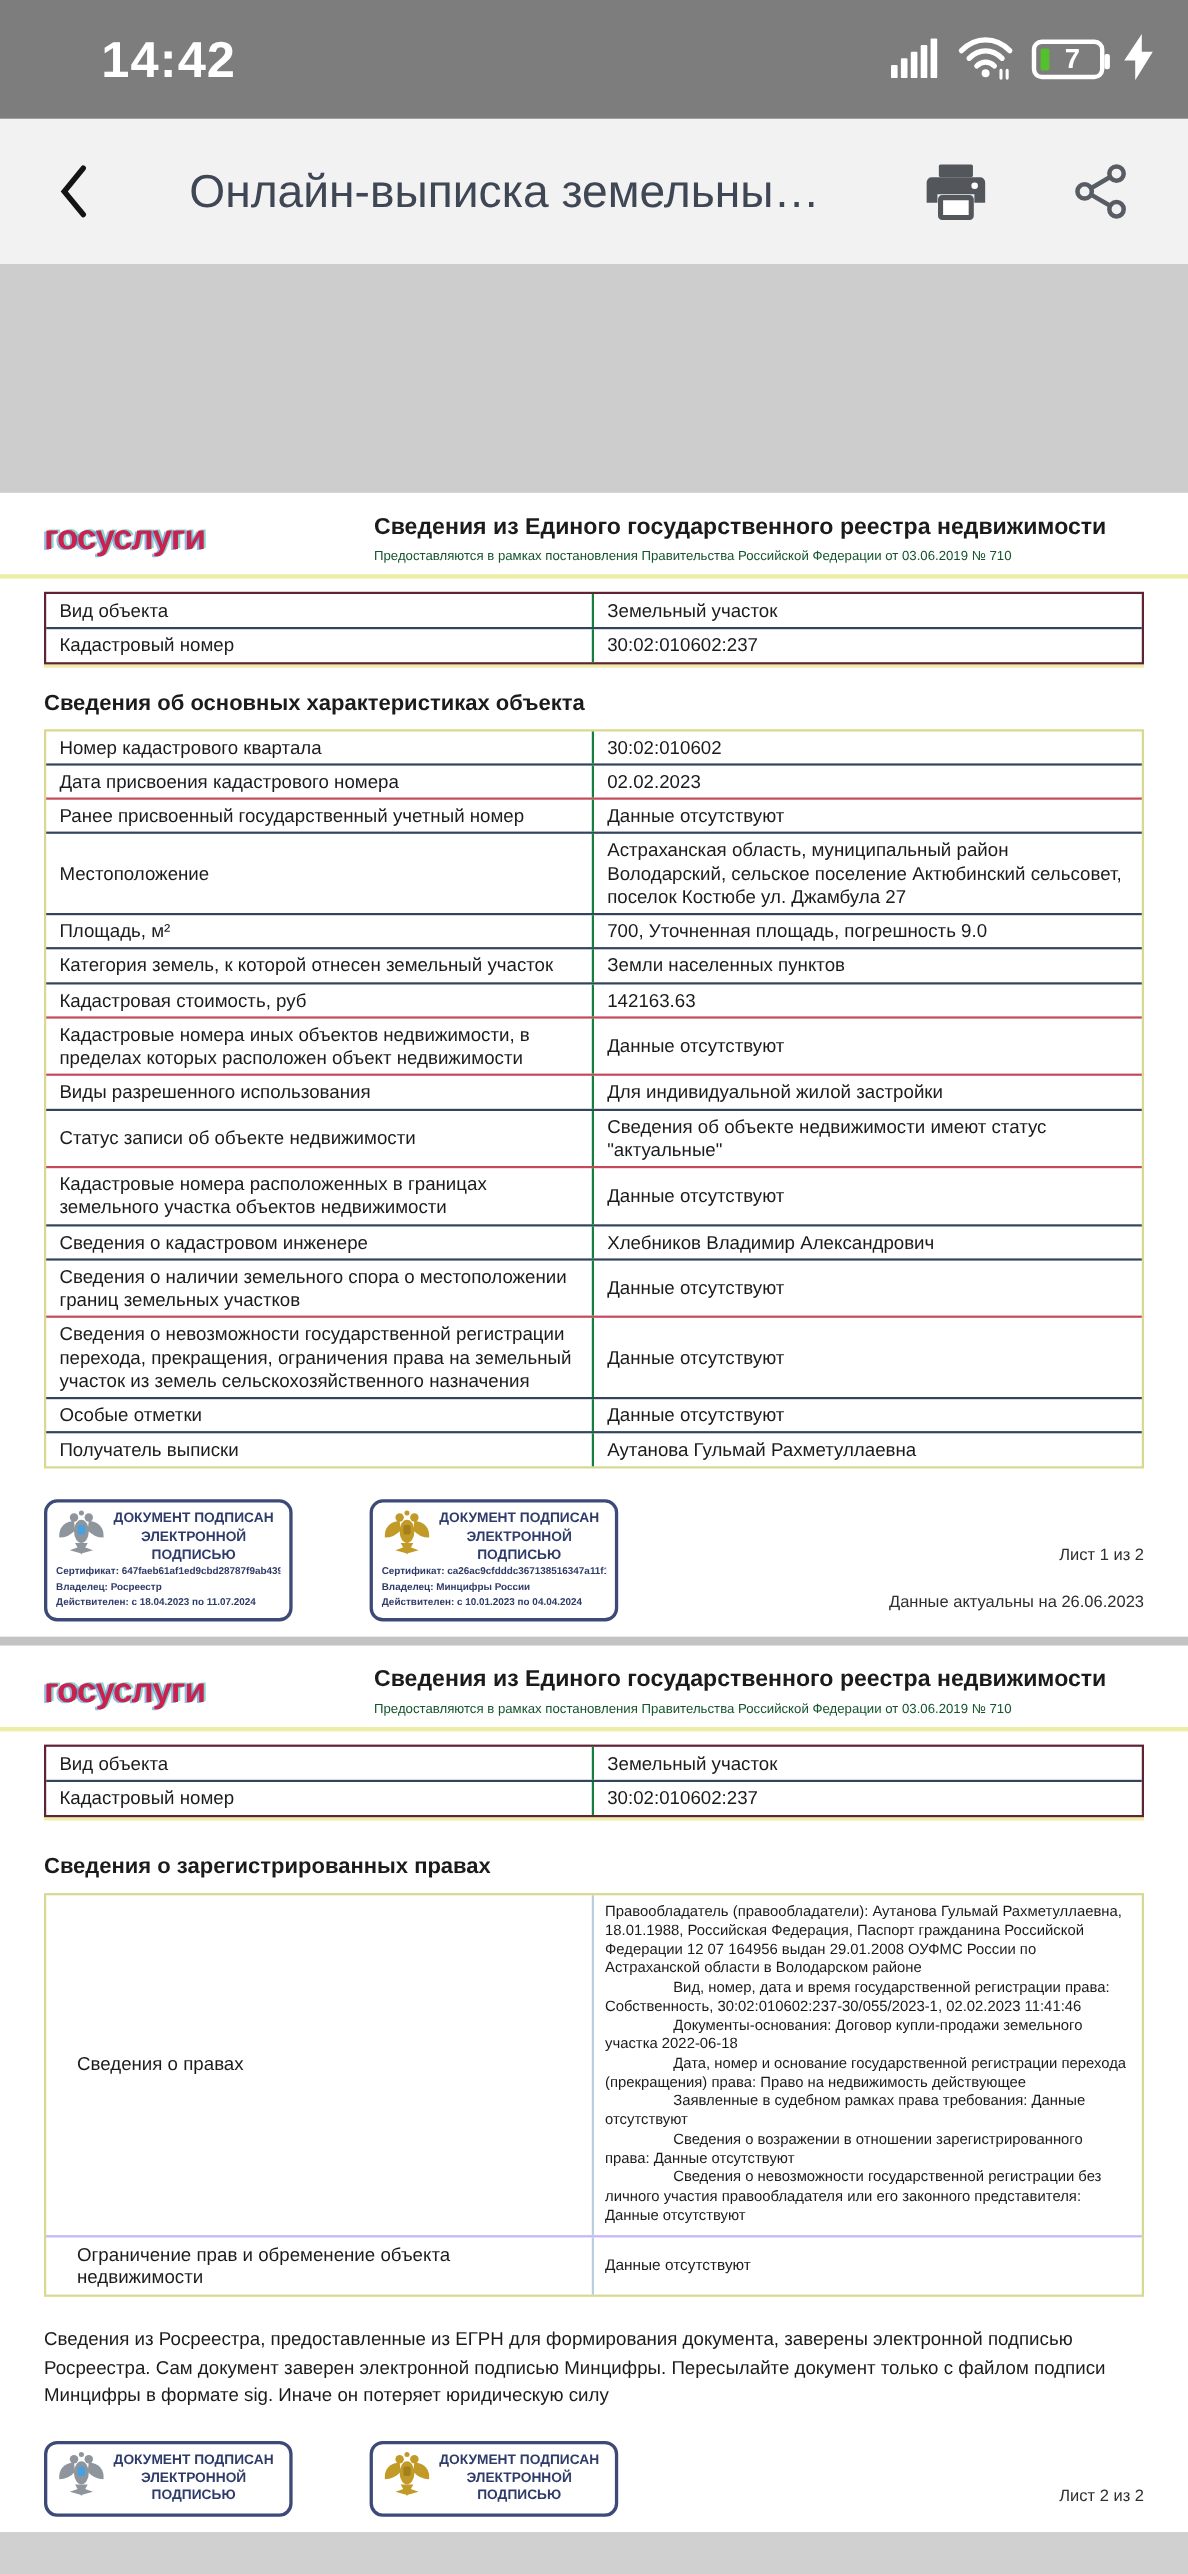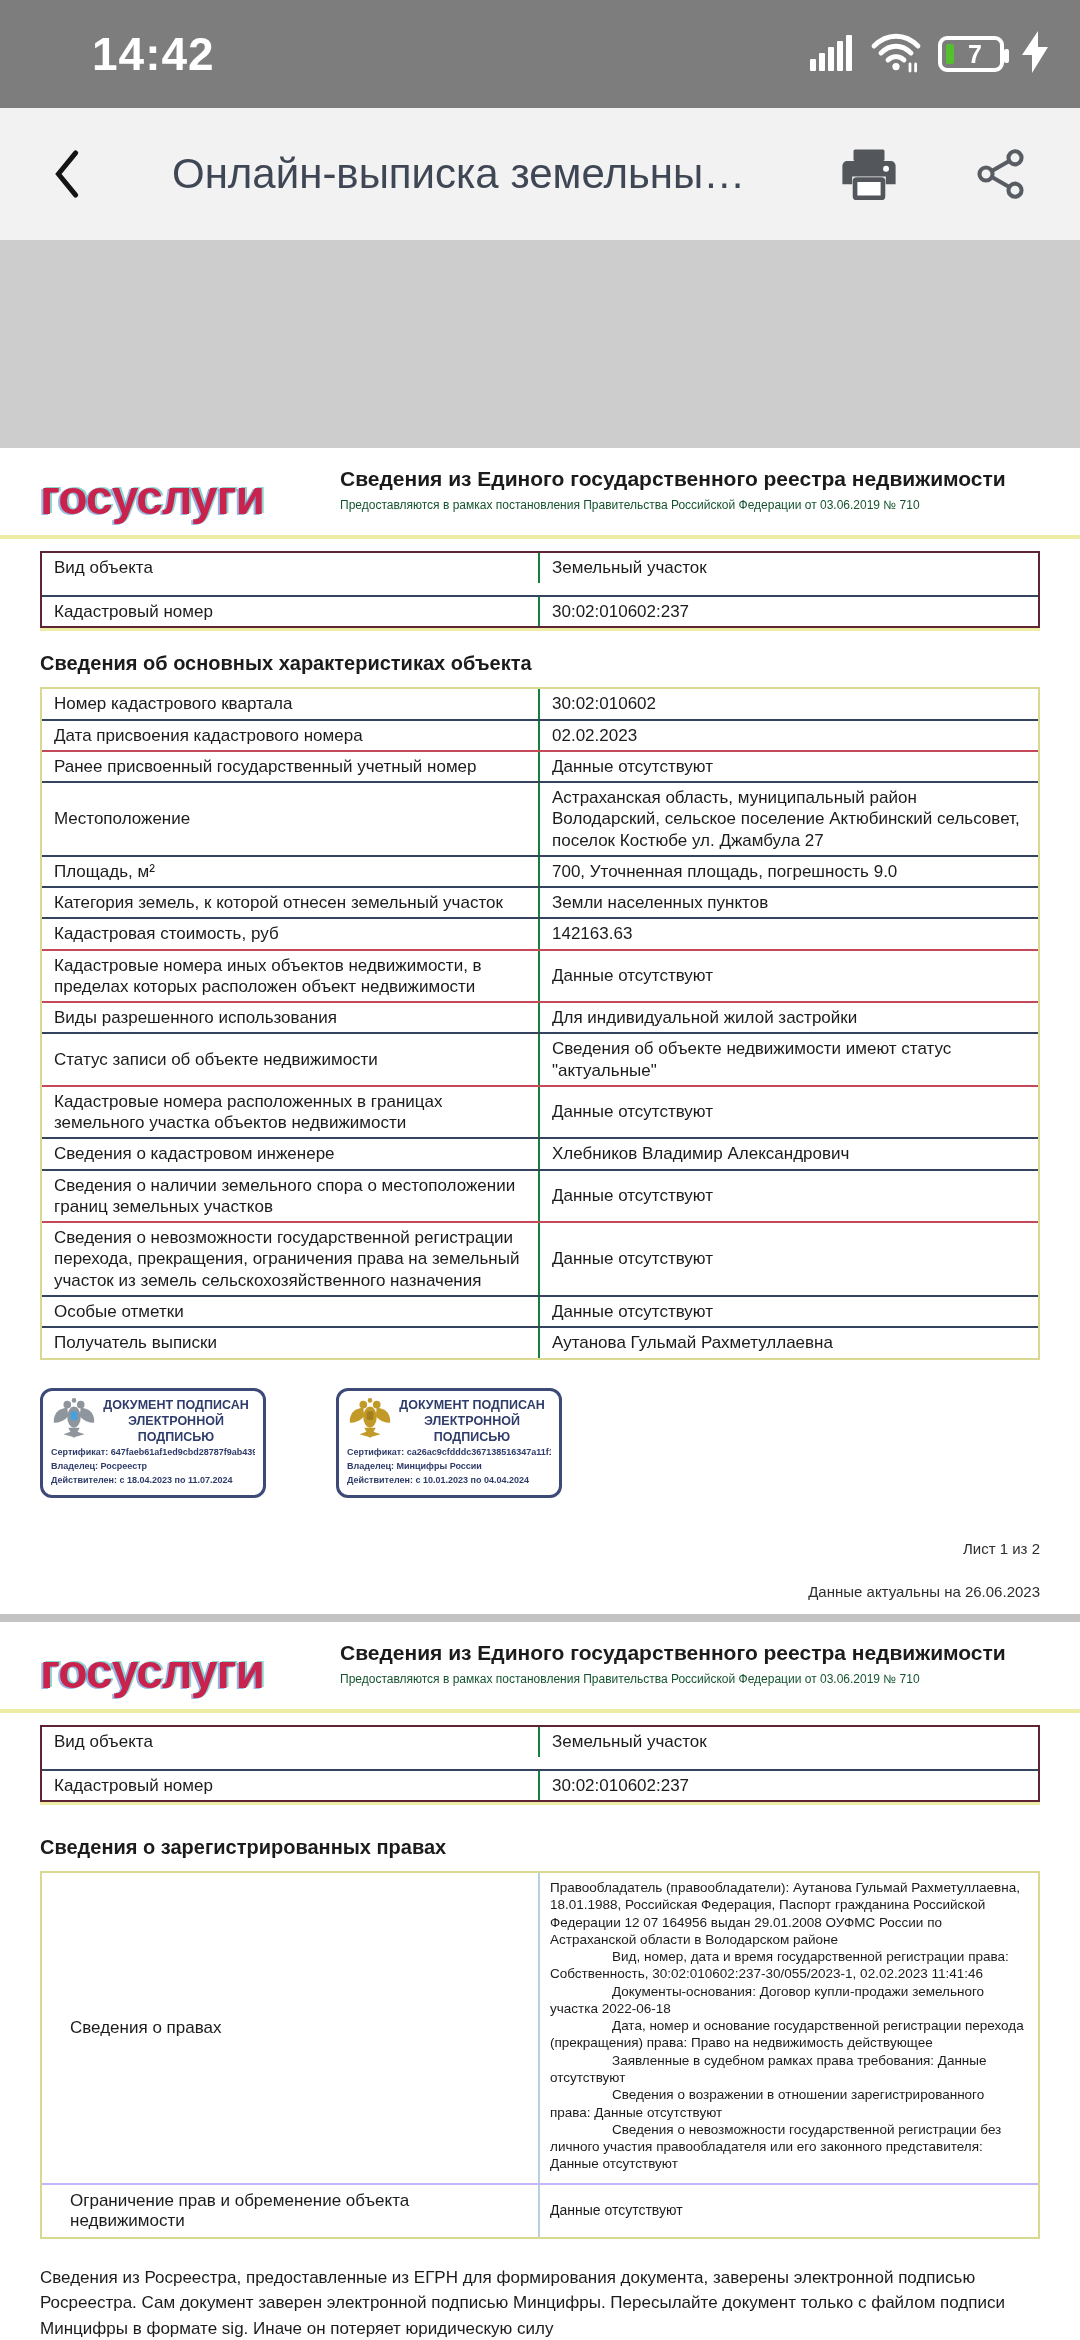--- a/index.html
+++ b/index.html
@@ -21,51 +21,51 @@
   .app-bar { height:132px; background:#f2f2f3; display:flex; align-items:center; padding:0 44px; flex:none; }
   .app-title { font-size:42px; color:#3f4654; margin-left:80px; white-space:nowrap; overflow:hidden; flex:1; }
   .app-bar .icon-btn { width:70px; display:flex; justify-content:center; }
   .app-bar .icon-btn + .icon-btn { margin-left:62px; }
   
   .gap-top { height:208px; background:#cdcdcd; flex:none; }
   .page-sep { height:8px; background:#c3c3c3; flex:none; }
   .gap-bottom { flex:1; background:#d0d0d0; }
   .page { background:#fff; padding:10px 40px 6px; flex:none; }
   .doc-head { display:flex; align-items:flex-start; padding:8px 0 10px; }
-  .logo { width:300px; font-size:48px; font-weight:800; color:#c9234d; letter-spacing:-1px; padding-top:4px;
+  .logo { width:300px; font-size:32px; font-weight:800; color:#c9234d; letter-spacing:-1px; padding-top:4px;
           text-shadow:-2px 1px 0 rgba(45,110,200,.5), 2px -1px 0 rgba(0,165,155,.45); }
   .doc-titles { flex:1; }
   .doc-title { font-size:21px; font-weight:bold; line-height:1.25; }
   .doc-sub { font-size:12px; margin-top:6px; color:#14532d; }
   .yellow-rule { height:4px; background:#ededa6; margin:0 -40px; }
   
   .t-row { display:flex; }
   .t-cell { width:50%; padding:4px 12px; font-size:17px; line-height:1.25; display:flex; align-items:center; }
   .t-cell:first-child { border-right:2px solid #15803d; }
   .mini-table { border:2px solid #5e2433; box-shadow:0 3px 0 #ededa6; margin-top:12px; background:#fff; }
   .mini-table .t-row { min-height:30px; }
-  .mini-table .t-row + .t-row { border-top:2px solid #33445c;margin-top:12px; }
+  .mini-table .t-row + .t-row { border-top:2px solid #33445c; }
   .section-heading { font-size:20px; font-weight:bold; margin-top:24px; }
   .char-table { border:2px solid #d8d890; margin-top:12px; }
   .char-table .t-row { min-height:30px; border-bottom:2px solid #33445c; }
   .char-table .t-row:nth-child(2), .char-table .t-row:nth-child(7),
   .char-table .t-row:nth-child(8), .char-table .t-row:nth-child(10),
   .char-table .t-row:nth-child(13) { border-bottom-color:#c44a5a; }
   .char-table .t-row:last-child { border-bottom:none; }
   
   .rights-table { border:2px solid #d8d890; margin-top:12px; }
   .rights-table .r-row { display:flex; }
   .rights-table .r-row + .r-row { border-top:2px solid #c4b5fd; }
   .r-label { width:50%; border-right:2px solid #b9cede; padding:6px 28px; font-size:17px; display:flex; align-items:center; }
   .r-value { width:50%; padding:6px 10px 10px; font-size:13.5px; line-height:1.28; }
   .r-value .par.indent { text-indent:62px; }
   .r-value.single { font-size:14px; display:flex; align-items:center; padding:8px 10px; }
   .note { font-size:17px; line-height:1.5; margin-top:26px; color:#1b1b1b; }
   
-  .stamps-row { display:flex; align-items:flex-start; margin:28px 0 8px;flex-direction:column; }
+  .stamps-row { display:flex; align-items:flex-start; margin:28px 0 8px; }
   .stamp { width:226px; border:3px solid #3d4a78; border-radius:12px; padding:5px 8px 7px; margin-right:70px; background:#fff; }
   .stamp-head { display:flex; align-items:center; }
   .stamp-title { flex:1; font-size:12.5px; font-weight:bold; color:#2f3c6a; text-align:center; line-height:1.3; }
   .stamp-line { font-size:9px; font-weight:bold; color:#2f3c6a; line-height:1.55; white-space:nowrap; overflow:hidden; }
   .sheet-block { margin-left:auto; text-align:right; font-size:15px; color:#2e2e2e; padding-top:42px; }
   .sheet-block .line2 { margin-top:26px; }
 </style>
 </head>
 <body>
 

